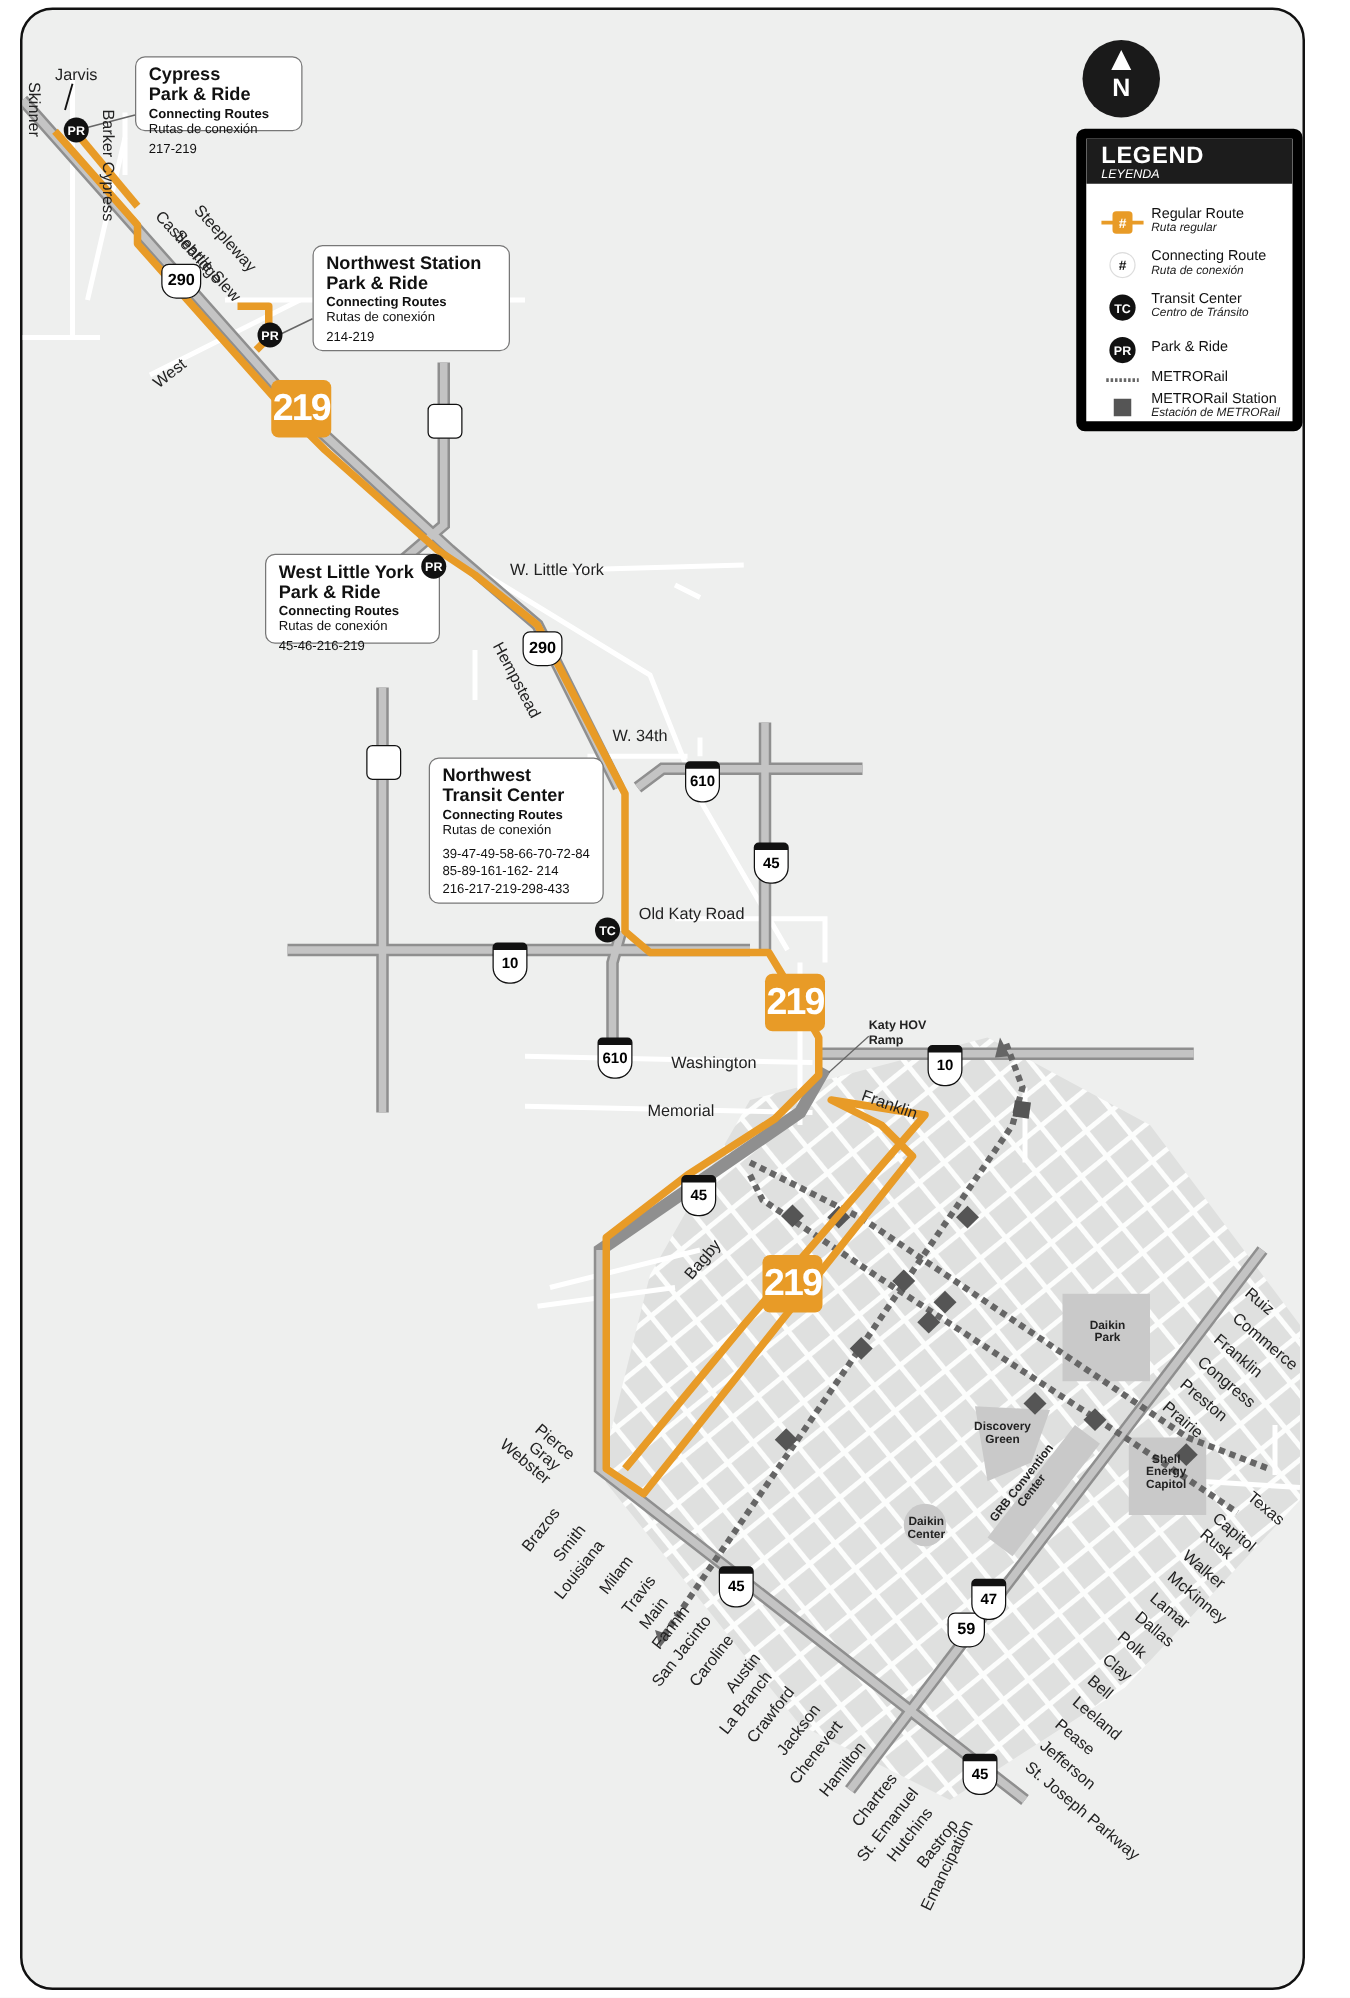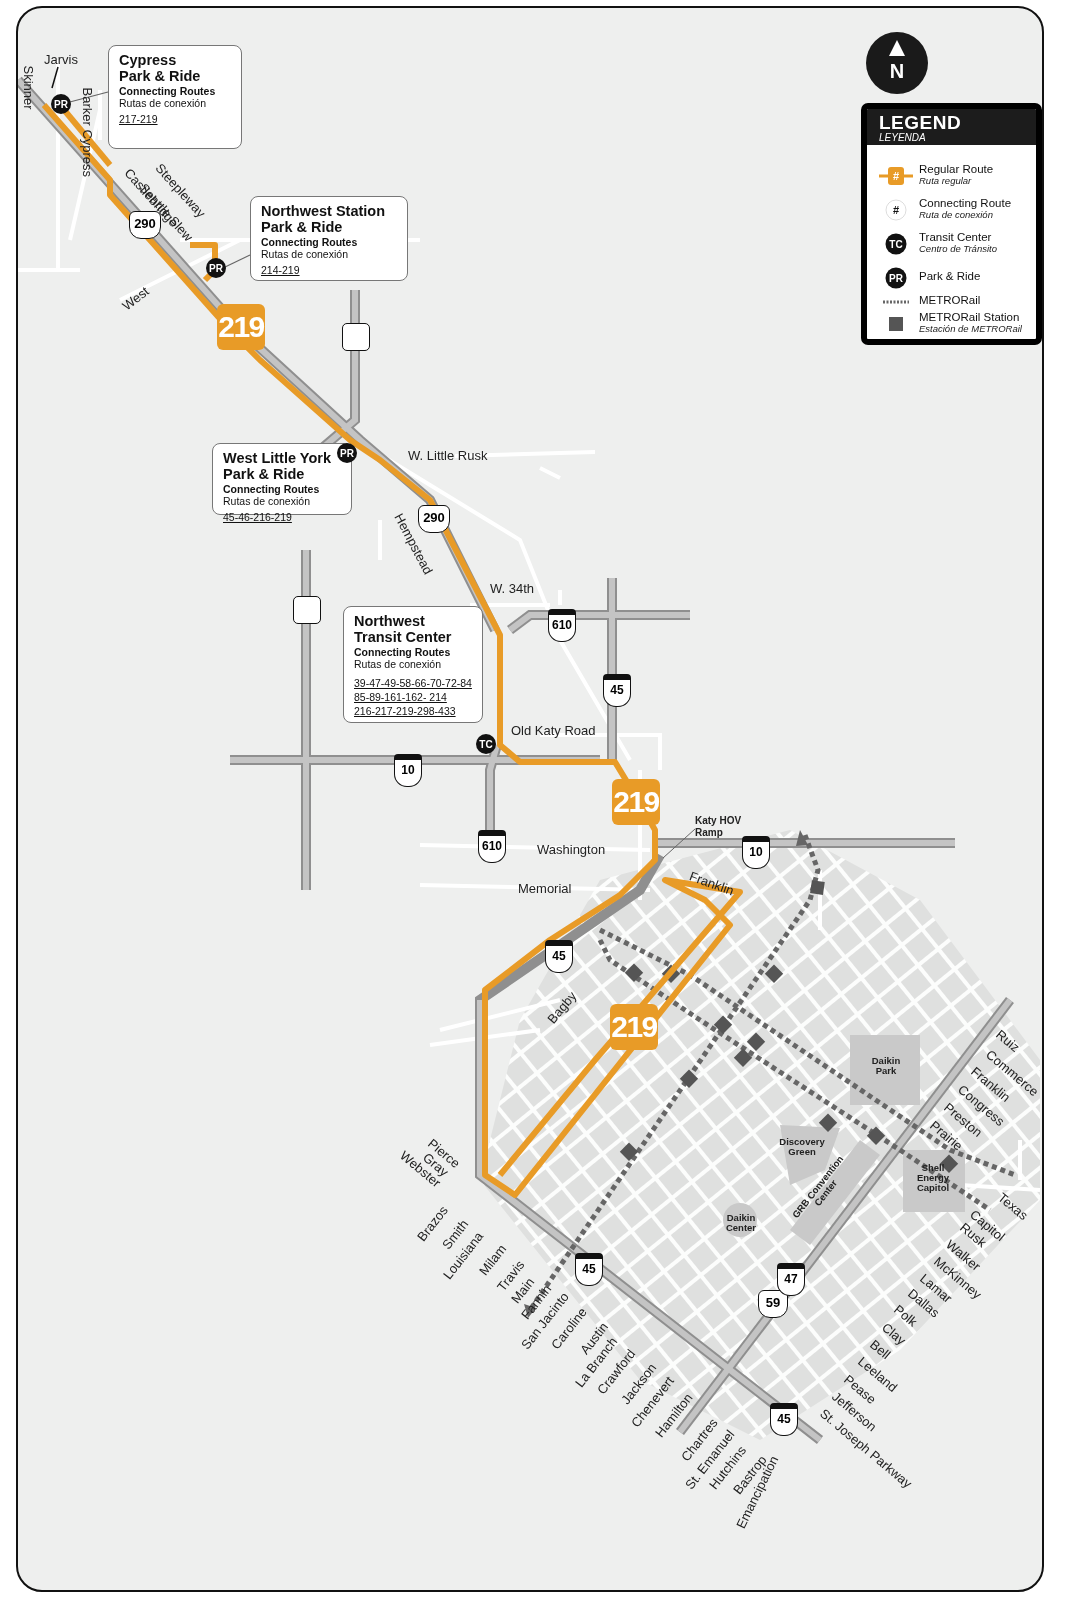--- a/index.html
+++ b/index.html
@@ -3,24 +3,24 @@
 <meta charset="utf-8">
 <style>
   html,body{margin:0;padding:0;background:#fff;}
   body{width:1080px;height:1598px;position:relative;overflow:hidden;font-family:"Liberation Sans",sans-serif;}
   #frame{position:absolute;left:16px;top:6px;width:1028px;height:1586px;border:2.5px solid #111;border-radius:26px;background:#eeefee;overflow:hidden;box-sizing:border-box;}
   svg#map{position:absolute;left:0;top:0;width:1080px;height:1598px;}
   .callout{position:absolute;background:#fff;border:1.5px solid #777;border-radius:8px;padding:6px 10px;box-sizing:border-box;color:#111;}
   .callout .t{font-weight:bold;font-size:14.5px;line-height:16px;}
   .callout .c{font-weight:bold;font-size:10.5px;margin-top:3px;}
   .callout .s{font-size:10.5px;}
-  .callout .r{font-size:10.5px;margin-top:3px;line-height:14px;text-decoration:underline;}
+  .callout .r{font-size:10.5px;margin-top:3px;line-height:14px;}
   .lbl{position:absolute;font-size:13px;color:#222;white-space:nowrap;transform-origin:left center;}
   .poi{position:absolute;font-size:9.5px;font-weight:bold;color:#222;text-align:center;line-height:10px;}
-  #legend{position:absolute;left:861px;top:103px;width:181px;height:242px;border:6px solid #000000;border-radius:7px;background:#fff;overflow:hidden;box-sizing:border-box;}
+  #legend{position:absolute;left:861px;top:103px;width:181px;height:242px;border:8px solid #000000;border-radius:7px;background:#fff;overflow:hidden;box-sizing:border-box;}
   #legend .head{background:#1c1c1c;color:#fff;padding:4px 10px 6px 12px;height:36px;box-sizing:border-box;}
   #legend .head .h1{font-weight:900;font-size:19px;letter-spacing:0.5px;line-height:19px;}
   #legend .head .h2{font-style:italic;font-size:10px;line-height:11px;}
   #legend .row{position:absolute;left:0;width:100%;height:28px;}
   #legend .row .ic{position:absolute;left:12px;top:2px;width:34px;height:22px;}
   #legend .row .tx{position:absolute;left:52px;top:0;font-size:11.5px;color:#111;line-height:12px;}
   #legend .row .tx i{font-size:9.5px;display:block;color:#222;}
   .badge{position:absolute;width:48px;height:46px;background:#e89b27;border-radius:6px;color:#fff;font-weight:bold;font-size:30px;line-height:46px;text-align:center;letter-spacing:-1.5px;font-family:"Liberation Sans",sans-serif;}
   .north{position:absolute;left:866px;top:32px;width:62px;height:62px;border-radius:50%;background:#1a1a1a;}
 </style>
@@ -189,21 +189,21 @@
   <div class="row" style="top:202px">
     <div class="ic">
       <svg width="34" height="22">
           <rect x="10" y="4" width="14" height="14" fill="#555"></rect>
         </svg>
     </div>
     <div class="tx"><span>METRORail Station</span><i>Estación de METRORail</i></div>
   </div>
 </div>
 
-<div class="callout" style="left:108px;top:45px;width:134px;height:104px;">
+<div class="callout" style="left:108px;top:45px;width:134px;height:60px;">
   <div class="t">Cypress</div>
   <div class="t">Park &amp; Ride</div>
   <div class="c" style="margin-top:1px">Connecting Routes</div>
   <div class="s">Rutas de conexión</div>
   <div class="r">217-219</div>
 </div>
 <div class="callout" style="left:250px;top:196px;width:158px;height:85px;">
   <div class="t">Northwest Station</div>
   <div class="t">Park &amp; Ride</div>
   <div class="c" style="margin-top:1px">Connecting Routes</div>
@@ -272,21 +272,21 @@
 <div style="position:absolute;left:342px;top:323px;width:26px;height:26px;background:#fff;border:1.5px solid #111;border-radius:5px;"></div>
 <div style="position:absolute;left:293px;top:596px;width:26px;height:26px;background:#fff;border:1.5px solid #111;border-radius:5px;"></div>
 
 <div class="lbl" style="left:28px;top:58px;transform:rotate(90deg);">Skinner</div>
 <div class="lbl" style="left:44px;top:52px;">Jarvis</div>
 <div class="lbl" style="left:87px;top:80px;transform:rotate(90deg);">Barker Cypress</div>
 <div class="lbl" style="left:158px;top:158px;transform:rotate(48deg);">Steepleway</div>
 <div class="lbl" style="left:142px;top:178px;transform:rotate(48deg);">Seattle Slew</div>
 <div class="lbl" style="left:127px;top:163px;transform:rotate(48deg);">Castlebridge</div>
 <div class="lbl" style="left:124px;top:300px;transform:rotate(-38deg);">West</div>
-<div class="lbl" style="left:408px;top:448px;">W. Little Rusk</div>
+<div class="lbl" style="left:408px;top:448px;">W. Little York</div>
 <div class="lbl" style="left:398px;top:507px;transform:rotate(62deg);">Hempstead</div>
 <div class="lbl" style="left:490px;top:581px;">W. 34th</div>
 <div class="lbl" style="left:511px;top:723px;">Old Katy Road</div>
 <div class="lbl" style="left:695px;top:815px;font-size:10px;font-weight:bold;line-height:12px;">
     <div>Katy HOV</div>
     <div>Ramp</div>
   </div>
 <div class="lbl" style="left:537px;top:842px;">Washington</div>
 <div class="lbl" style="left:518px;top:881px;">Memorial</div>
 <div class="lbl" style="left:690px;top:868px;transform:rotate(20deg);">Franklin</div>

